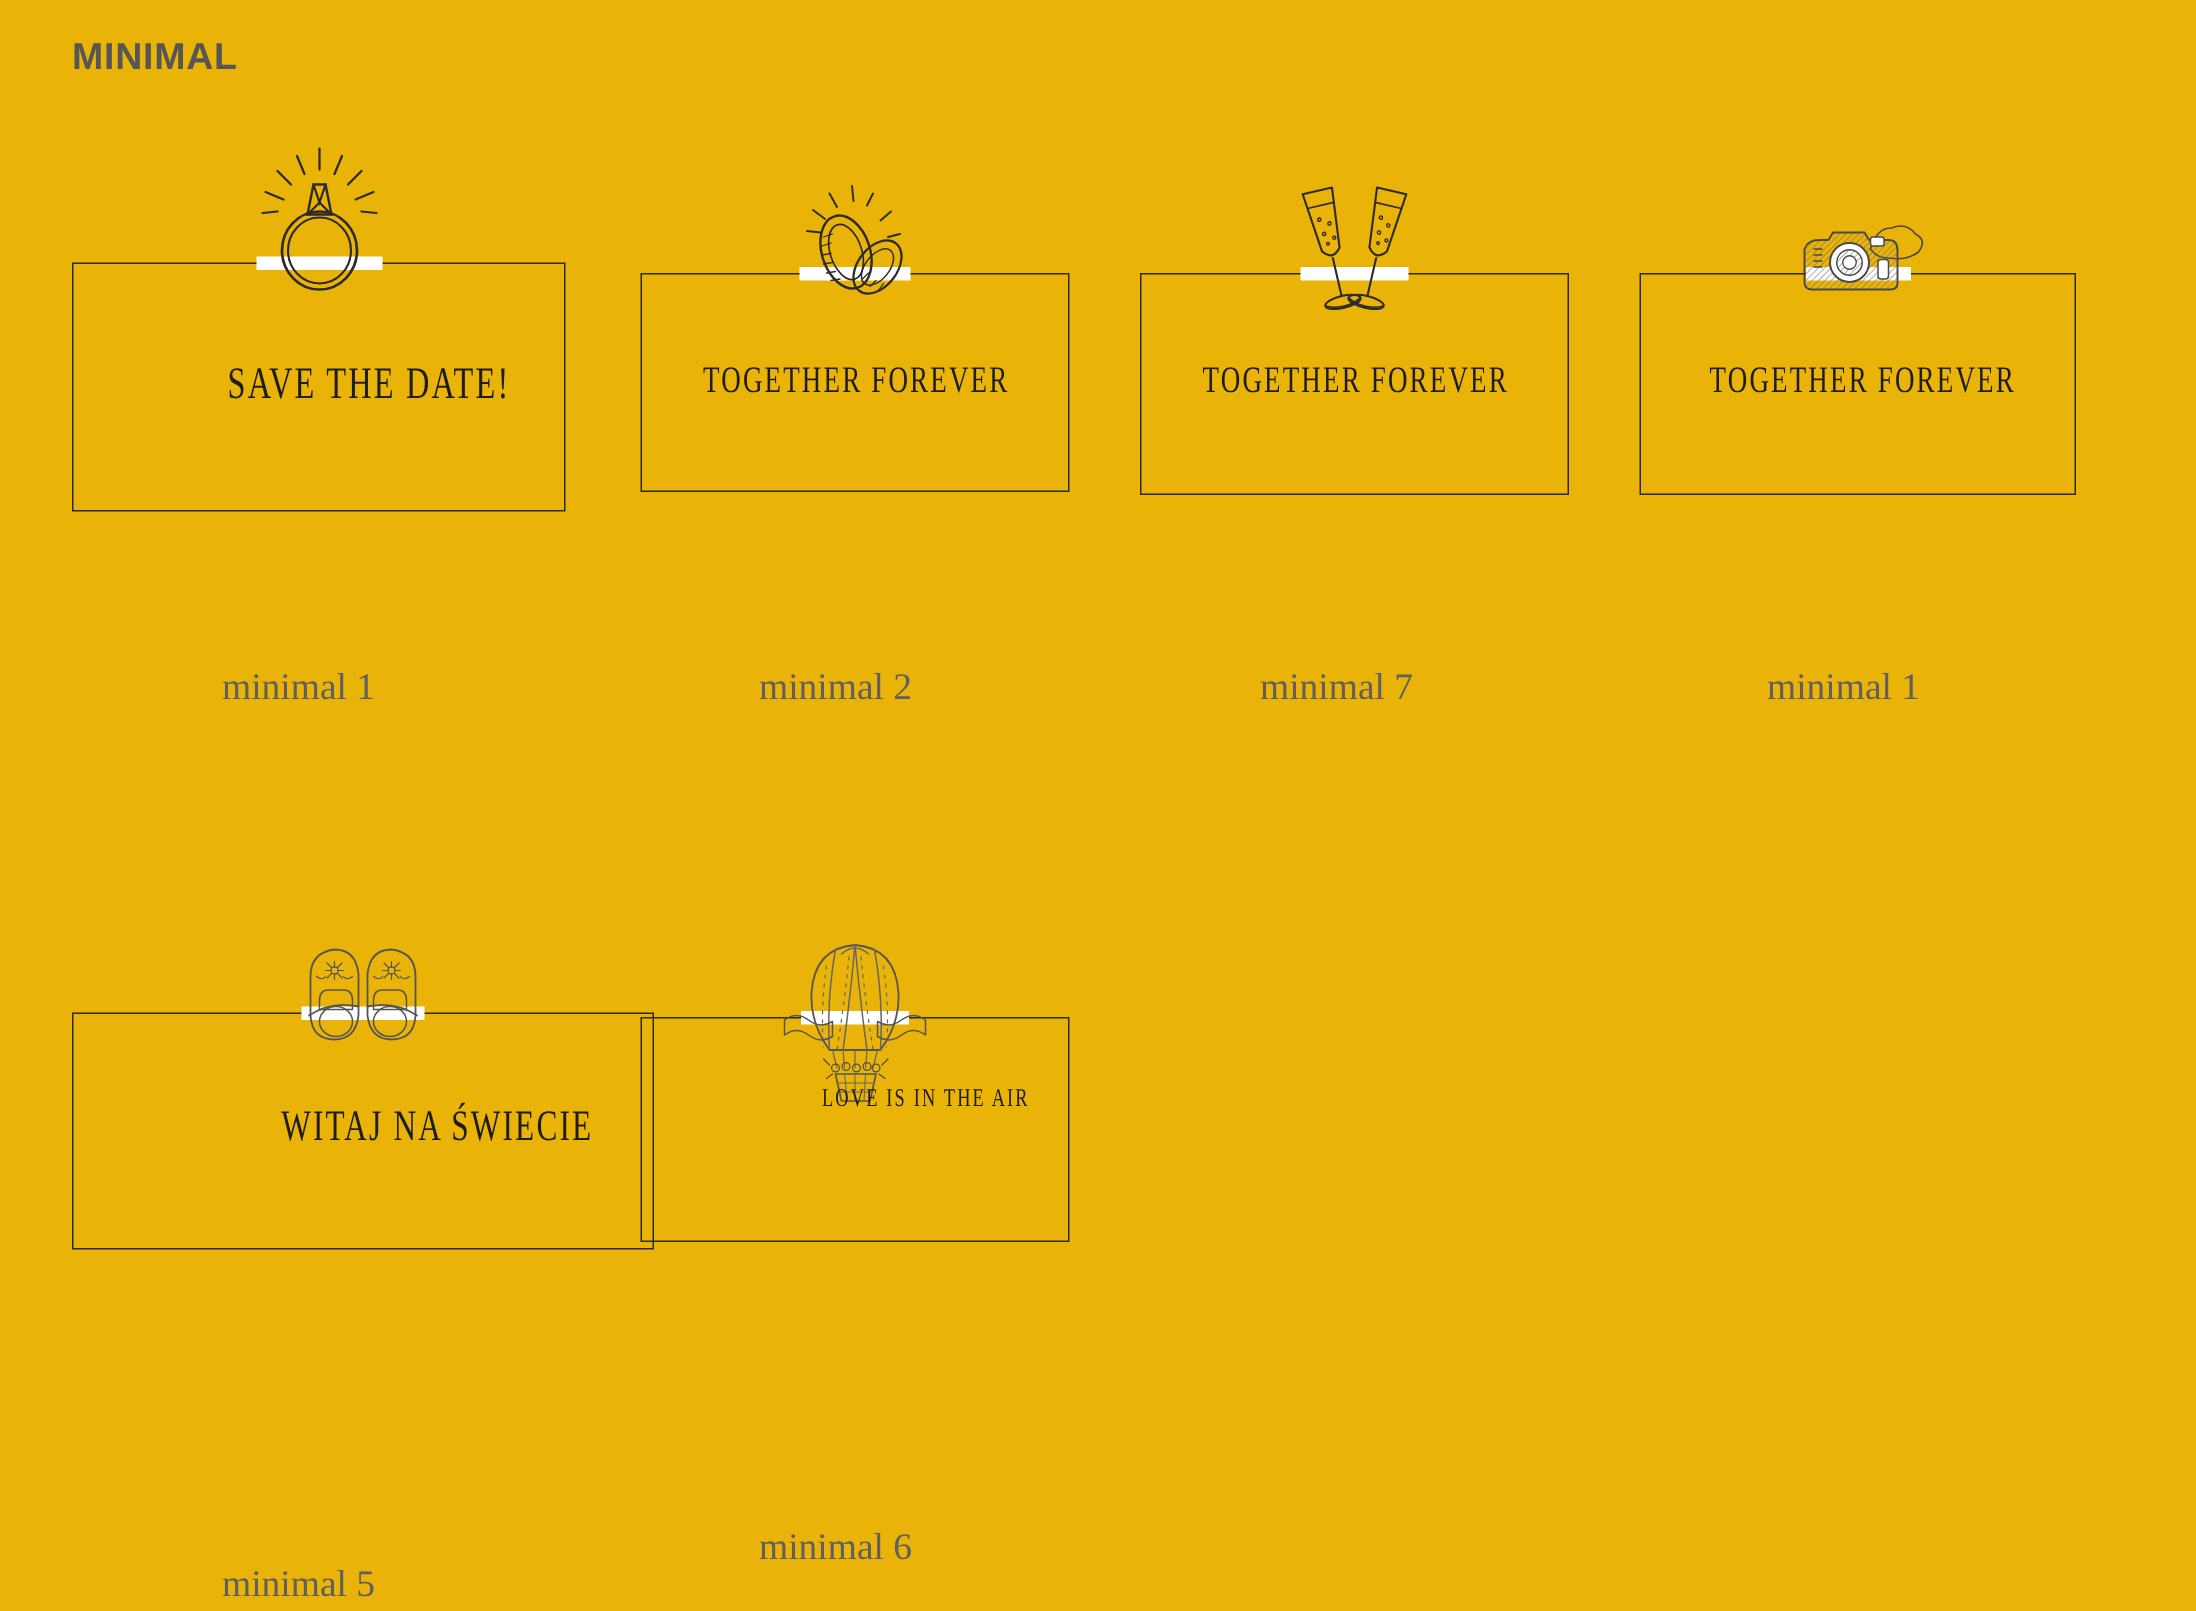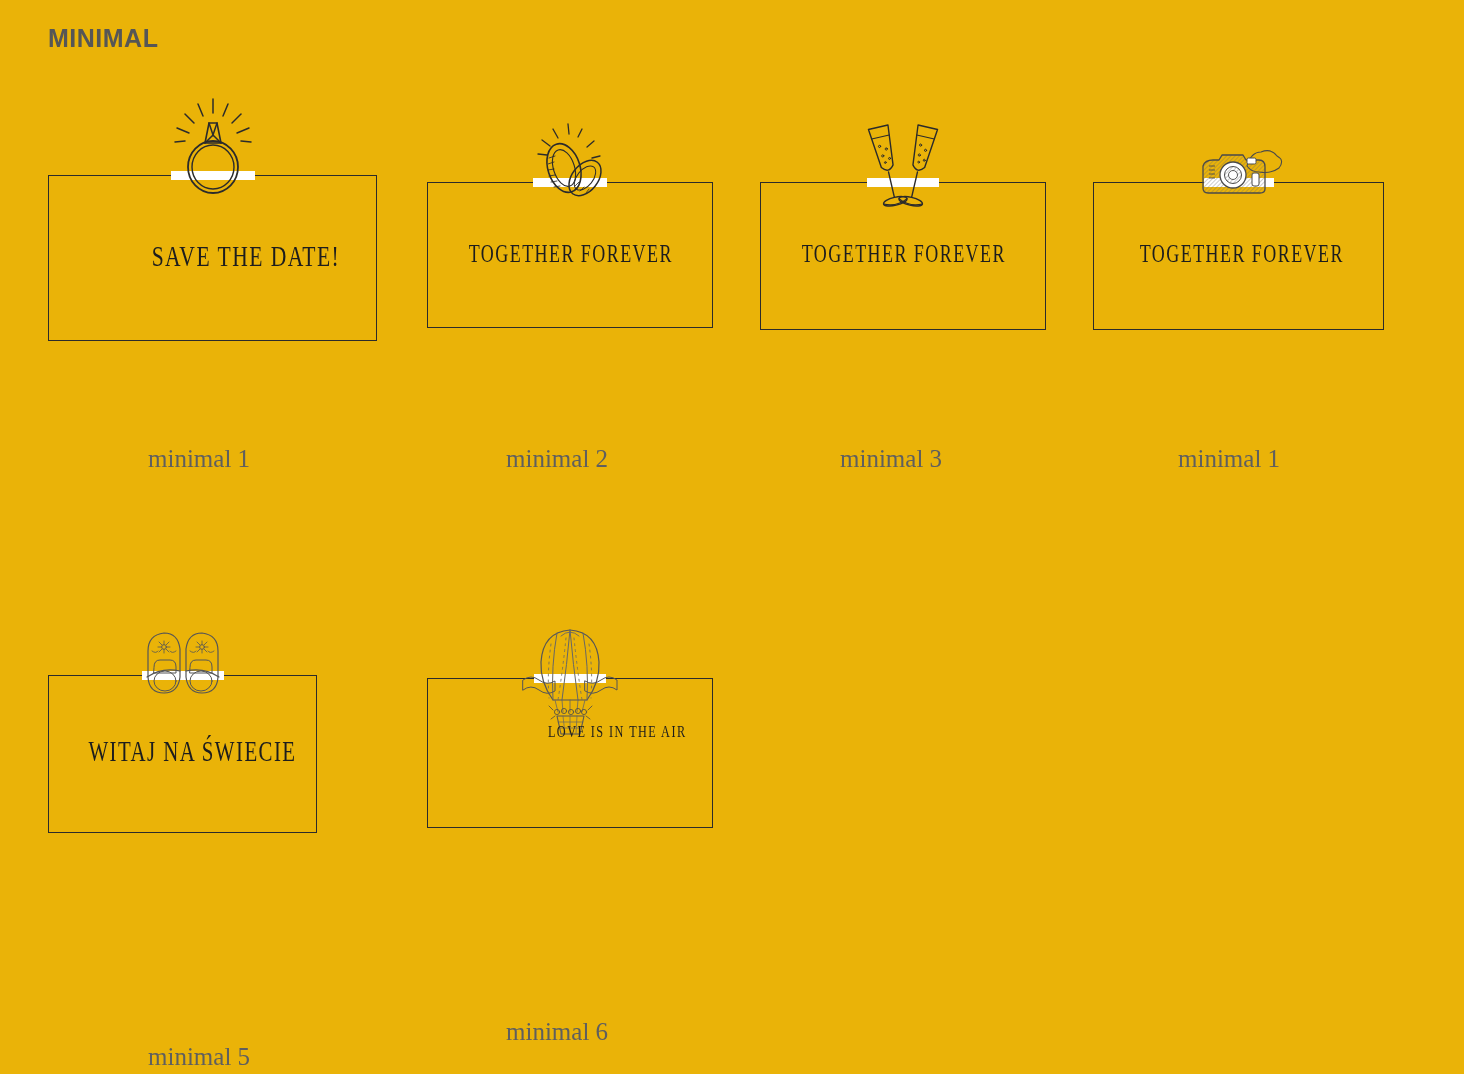--- a/index.html
+++ b/index.html
@@ -203,21 +203,21 @@
               <circle cx="61" cy="48" r="0.9"></circle>
             </g>
           </g>
         </g>
       </svg>
     </div>
     <div class="card-text" style="top:58px; font-size:25px;">
       <span class="headline-inner">TOGETHER FOREVER</span>
     </div>
   </div>
-  <div class="card-caption" style="left:840px; top:445px;">minimal 3</div>
+  <div class="card-caption" style="left:840px; top:445px;">minimal 7</div>
 
   <div class="card" style="left:1093px; top:182px; width:291px; height:148px;">
     <div class="frame"></div>
     <div class="frame-gap" style="width:70px;"></div>
     <div class="icon" style="top:-40px;">
       <svg width="100" height="62" viewBox="0 0 100 62">
         <defs>
           <pattern id="hatch" width="3" height="3" patternUnits="userSpaceOnUse" patternTransform="rotate(45)">
             <line x1="0" y1="0" x2="0" y2="3" stroke="#6b6b6b" stroke-width="0.7"></line>
           </pattern>
@@ -243,21 +243,21 @@
           <rect x="63" y="31" width="7" height="13" rx="2" fill="#ffffff" stroke-width="1"></rect>
         </g>
       </svg>
     </div>
     <div class="card-text" style="top:58px; font-size:25px;">
       <span class="headline-inner">TOGETHER FOREVER</span>
     </div>
   </div>
   <div class="card-caption" style="left:1178px; top:445px;">minimal 1</div>
 
-  <div class="card" style="left:48px; top:675px; width:269px; height:158px;">
+  <div class="card" style="left:48px; top:675px; width:388px; height:158px;">
     <div class="frame"></div>
     <div class="frame-gap" style="width:82px;"></div>
     <div class="icon" style="top:-48px;">
       <svg width="98" height="82" viewBox="0 0 98 82">
         <g fill="none" stroke="#555555" stroke-width="1.2" stroke-linejoin="round" stroke-linecap="round">
 
           <path d="M14 24 Q14 8 30 6 Q44 6 46 22 L46 50 Q44 66 30 66 Q15 66 14 50 Z"></path>
           <path d="M20 40 Q20 33 26 33 L36 33 Q42 33 42 40 L42 46 L20 46 Z" stroke-width="1"></path>
           <ellipse cx="31" cy="54" rx="11" ry="10" stroke-width="1"></ellipse>
           <path d="M13 50 Q28 40 46 44" stroke-width="1.2"></path>

